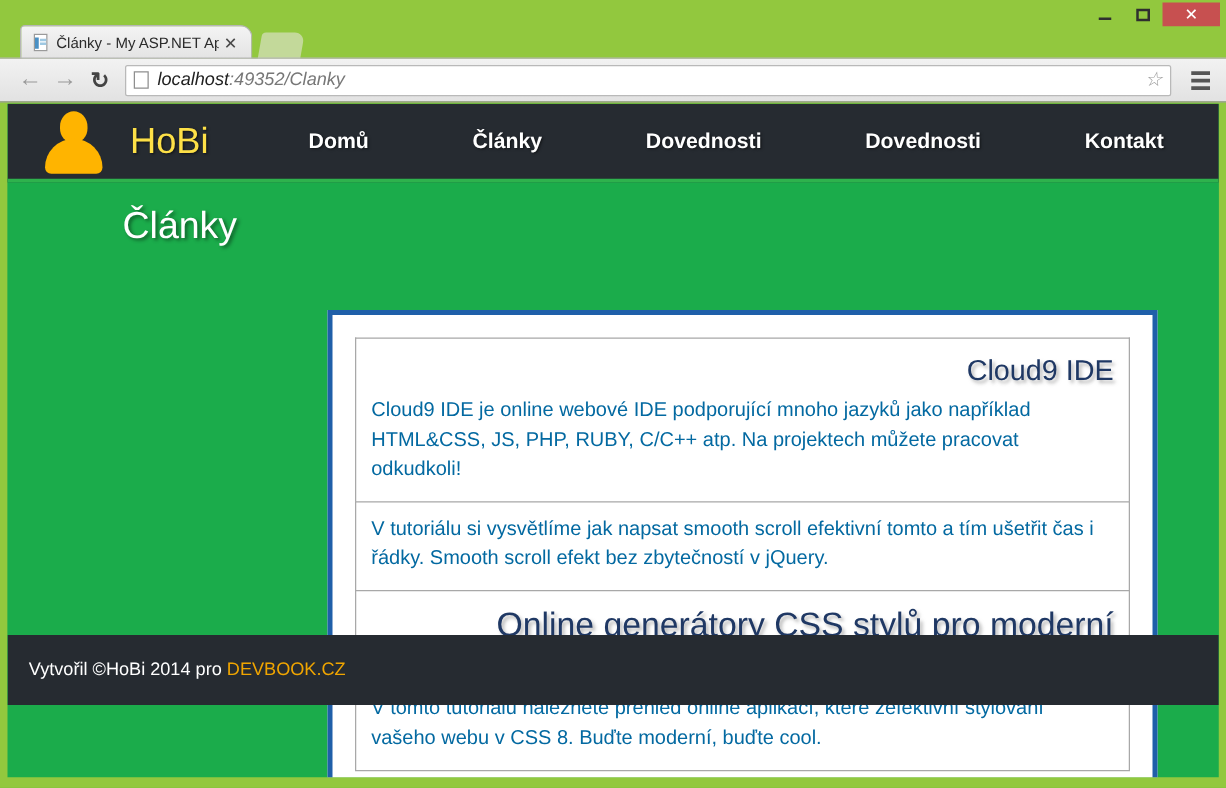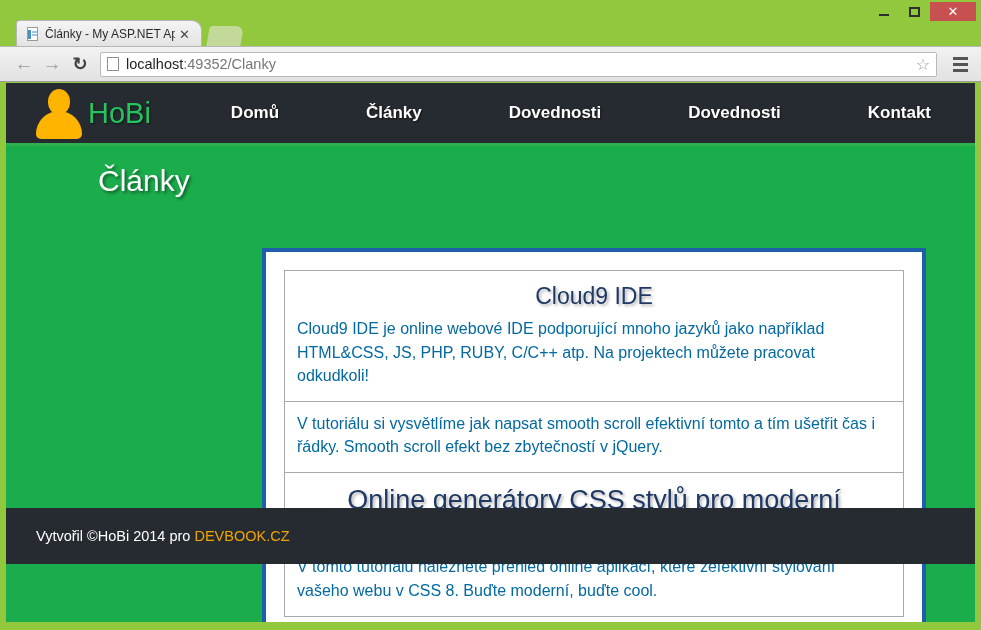--- a/index.html
+++ b/index.html
@@ -177,20 +177,21 @@
     flex: 1 1 auto;
     height: 25px;
     margin: 0 10px 0 6px;
     background: #ffffff;
     border: 1px solid #b9b9b9;
     border-radius: 2px;
     display: flex;
     align-items: center;
     padding: 0 6px;
     box-sizing: border-box;
+    font-style: italic;
   }
   #page-icon {
     width: 12px; height: 14px;
     background: #fff;
     border: 1px solid #8f8f8f;
     box-sizing: border-box;
     margin-right: 7px;
     flex: 0 0 auto;
   }
   #url-text {
@@ -267,23 +268,23 @@
     border-radius: 50% 50% 45% 45%;
   }
   #person-icon .body {
     position: absolute;
     left: 0; top: 24px;
     width: 46px; height: 28px;
     background: #ffb400;
     border-radius: 23px 23px 5px 5px;
   }
   #brand-name {
-    color: #22c55e;
+    color: #fde047;
     font-size: 29px;
-    margin-left: 6px;
+    margin-left: 22px;
     text-shadow: 1px 1px 2px rgba(0,0,0,.6);
     white-space: nowrap;
   }
   #site-nav-links {
     flex: 1 1 auto;
     display: flex;
     align-items: center;
     justify-content: space-between;
     padding: 0 44px 0 80px;
   }
@@ -324,21 +325,21 @@
   .article-item {
     border: 1px solid #a8a8a8;
     border-bottom: none;
     padding: 10px 12px 14px 12px;
     box-sizing: border-box;
   }
   .article-item:last-child {
     border-bottom: 1px solid #a8a8a8;
   }
   .article-title {
-    text-align: center;
+    text-align: right;
     color: #1f3864;
     font-weight: normal;
     margin: 2px 0 8px 0;
     text-shadow: 2px 2px 3px rgba(120,120,120,.55);
     line-height: 1.15;
   }
   .article-title.sz-1 { font-size: 23px; }
   .article-title.sz-2 { font-size: 25px; }
   .article-title.sz-3 { font-size: 27px; }
   .article-text {
@@ -352,21 +353,21 @@
   #site-footer {
     position: absolute;
     left: 0;
     bottom: 0;
     width: 969px;
     height: 56px;
     background: #262b31;
     display: flex;
     align-items: center;
     box-sizing: border-box;
-    padding-left: 30px;
+    padding-left: 17px;
   }
   #footer-text {
     color: #ffffff;
     font-size: 14.5px;
     white-space: nowrap;
   }
   #footer-link {
     color: #f0a500;
     white-space: nowrap;
     cursor: default;

